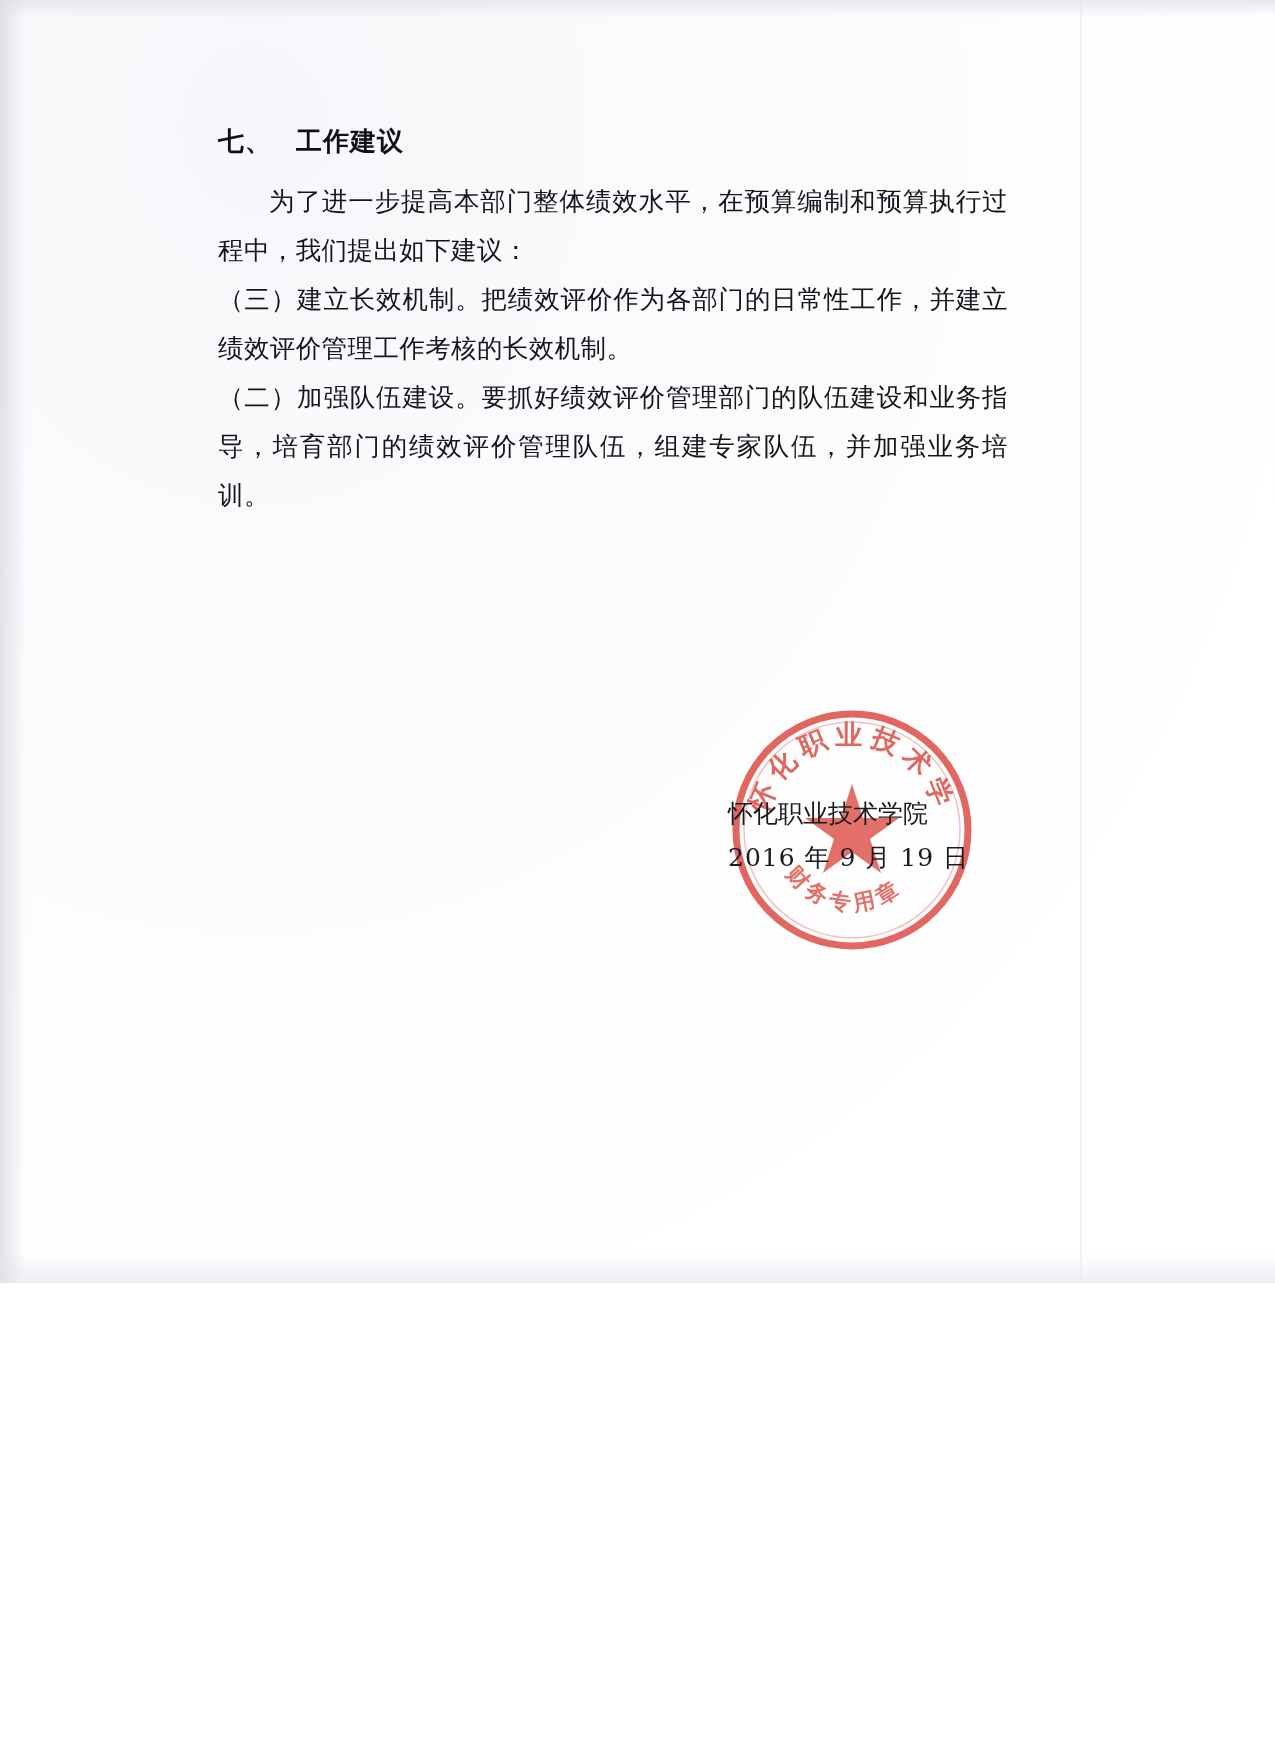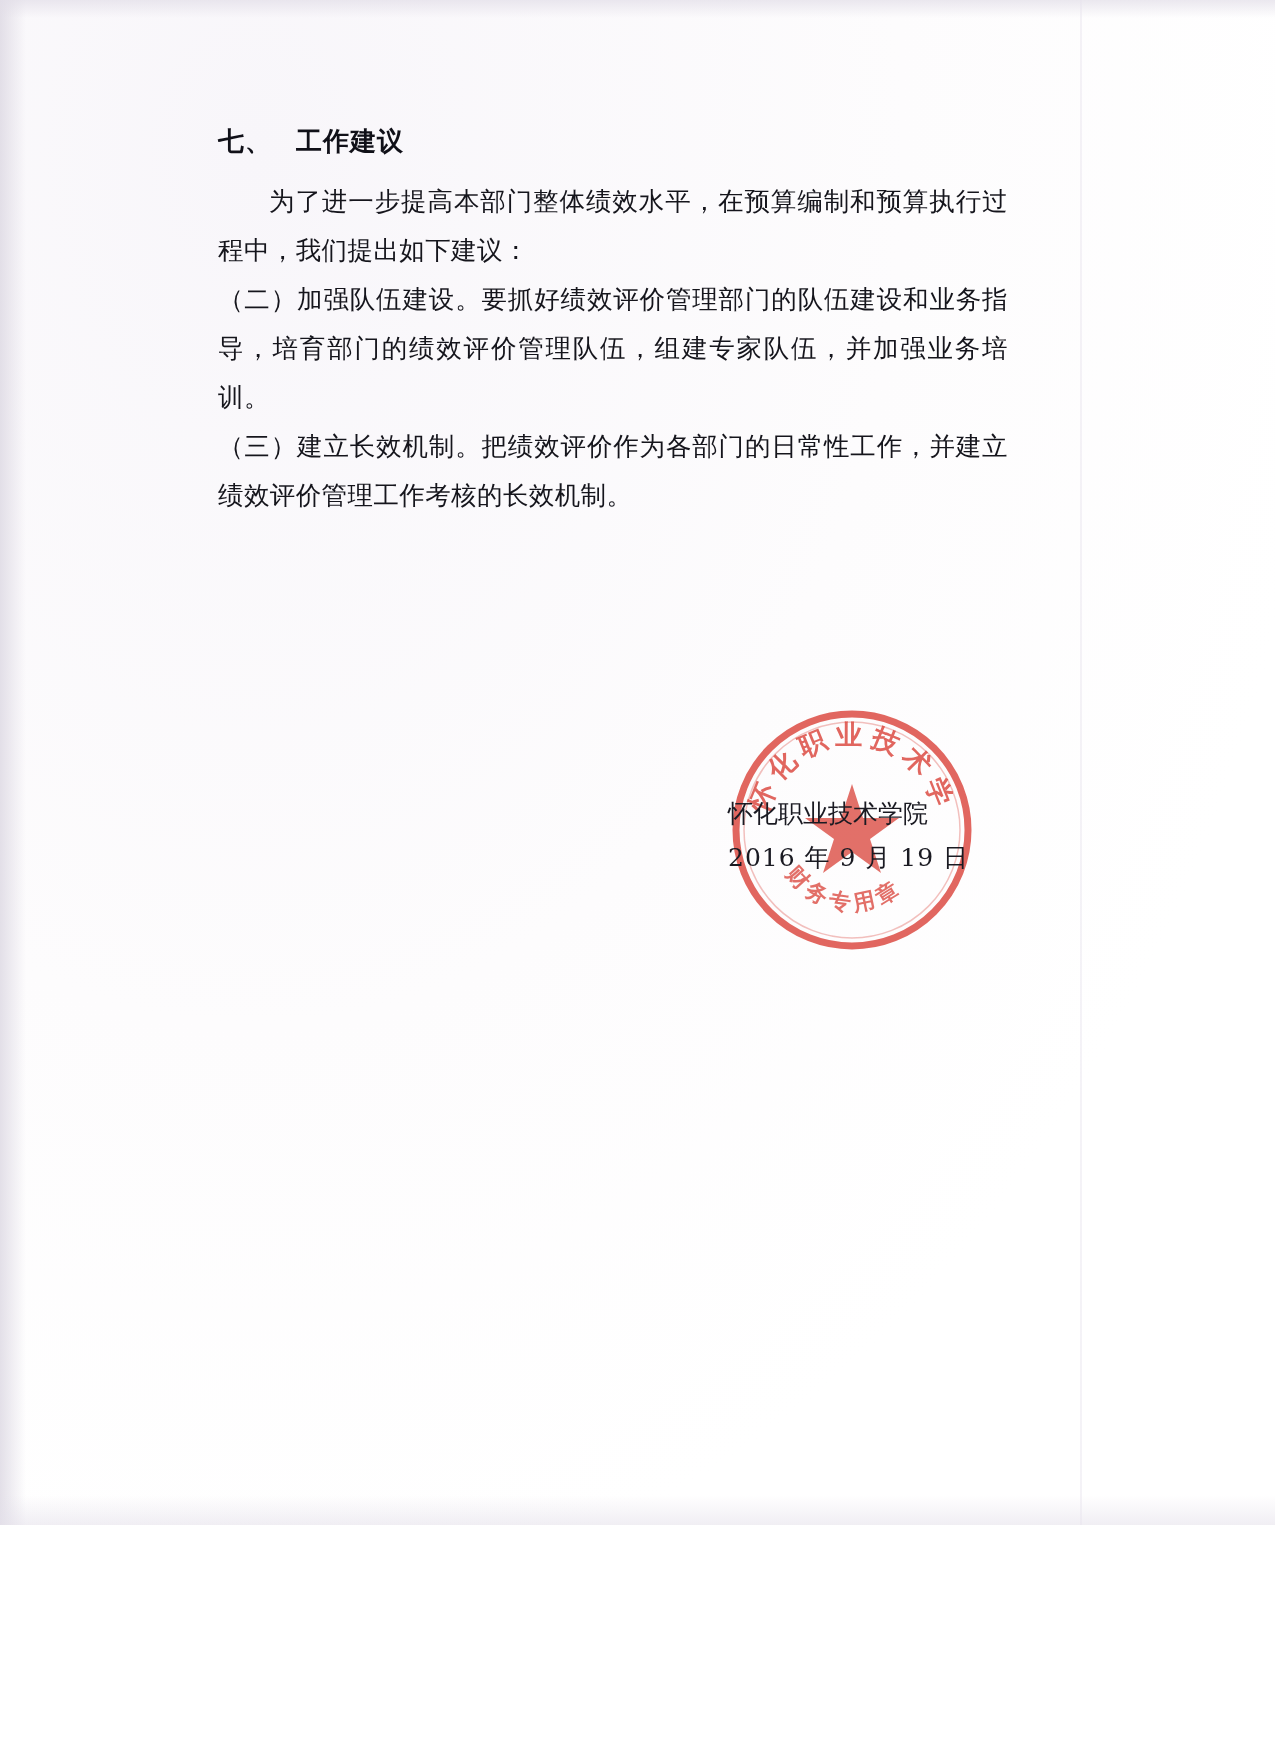--- a/index.html
+++ b/index.html
@@ -3,21 +3,21 @@
 <meta charset="utf-8">
 <style>
   html, body {
     margin: 0;
     padding: 0;
     background: #ffffff;
   }
   .page {
     position: relative;
     width: 1275px;
-    height: 1525px;
+    height: 1283px;
     background: #fdfcfd;
     overflow: hidden;
     font-family: "DejaVu Serif", "Liberation Serif", serif;
     color: #14141a;
   }
   
   .paper-tint {
     position: absolute;
     inset: 0;
     background:
@@ -136,22 +136,22 @@
   <div class="edge-shade-bottom"></div>
   <div class="crease" style="left:1080px;"></div>
 
   <div class="content">
 
     <h1 class="section-heading">
       <span class="num">七、</span><span>工作建议</span>
     </h1>
 
     <p class="body-text indent">为了进一步提高本部门整体绩效水平，在预算编制和预算执行过程中，我们提出如下建议：</p>
+    <p class="body-text">（三）建立长效机制。把绩效评价作为各部门的日常性工作，并建立绩效评价管理工作考核的长效机制。</p>
     <p class="body-text">（二）加强队伍建设。要抓好绩效评价管理部门的队伍建设和业务指导，培育部门的绩效评价管理队伍，组建专家队伍，并加强业务培训。</p>
-    <p class="body-text">（三）建立长效机制。把绩效评价作为各部门的日常性工作，并建立绩效评价管理工作考核的长效机制。</p>
 
   </div>
 
   <div class="seal">
     <svg width="260" height="260" viewBox="0 0 260 260" xmlns="http://www.w3.org/2000/svg">
       <defs>
         <path id="sealArc" d="M 44,130 A 86,86 0 0 1 216,130" fill="none"></path>
         <path id="sealArcBottom" d="M 52,132 A 78,78 0 0 0 208,132" fill="none"></path>
       </defs>
       <circle cx="130" cy="130" r="116" fill="none" stroke="#d7342a" stroke-width="7" opacity="0.85"></circle>

